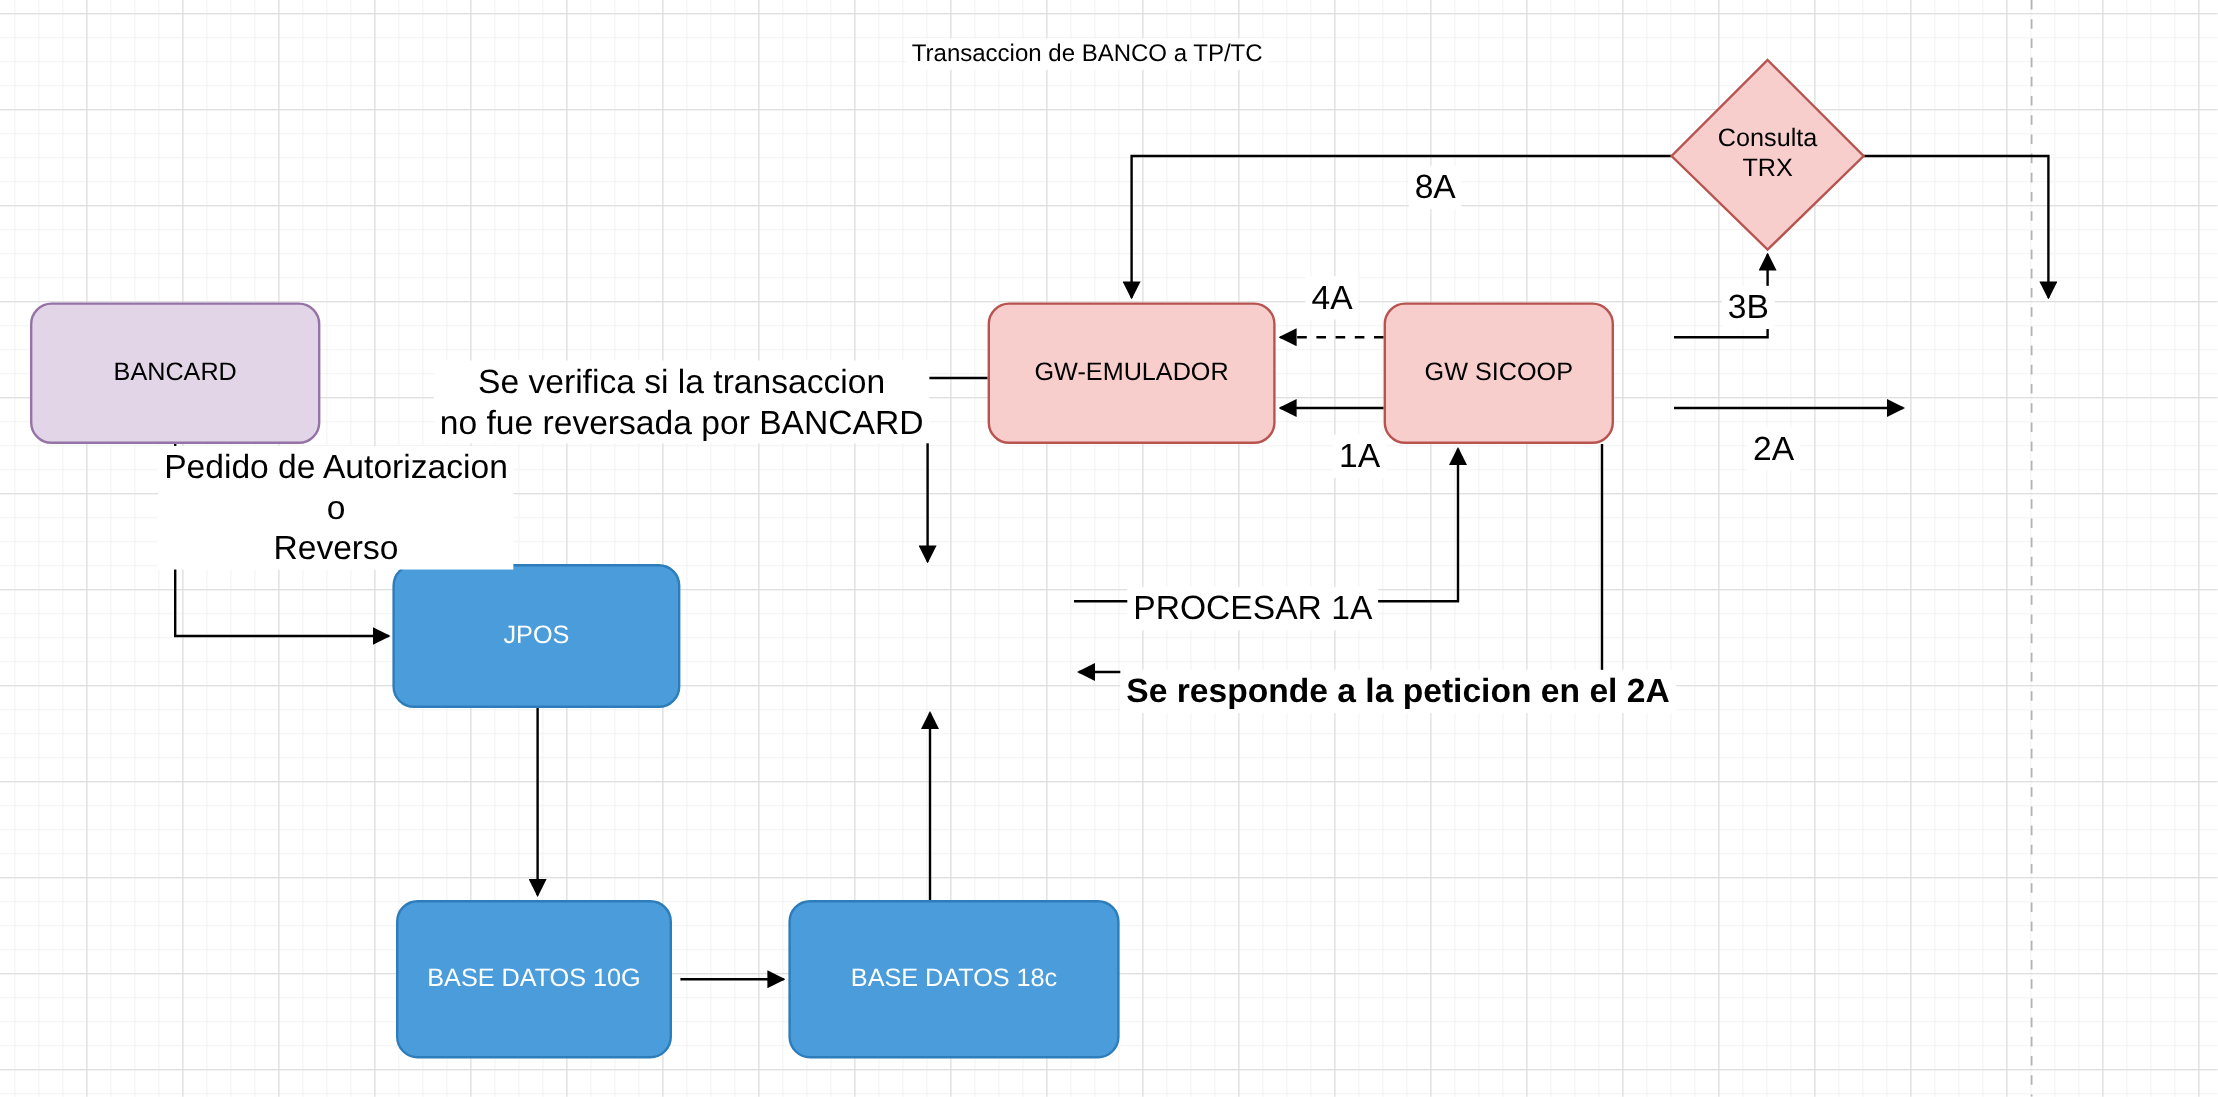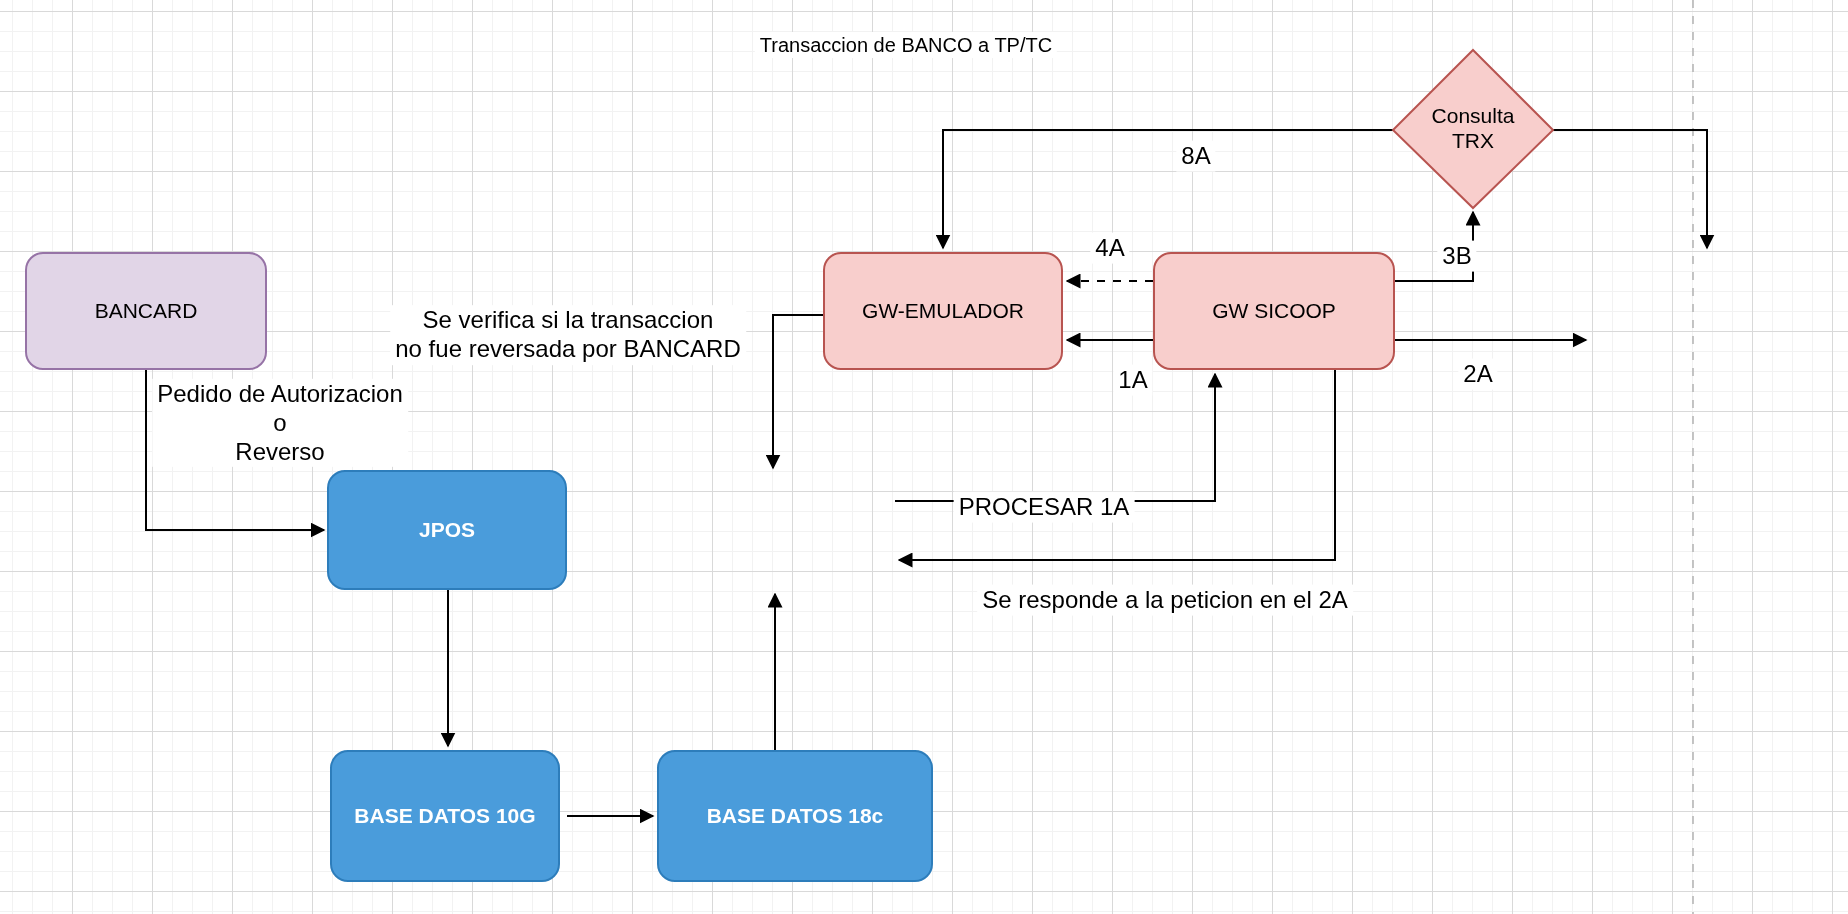--- a/index.html
+++ b/index.html
@@ -22,26 +22,26 @@
   svg.overlay{position:absolute;left:0;top:0;z-index:1;}
   .node{
     position:absolute;z-index:2;
     border-radius:18px;border:2px solid;
     display:flex;align-items:center;justify-content:center;
     text-align:center;font-size:21px;color:#000;
     box-sizing:border-box;line-height:1.2;
   }
   .node.pink{background:#f8cecc;border-color:#b85450;}
   .node.purple{background:#e1d5e7;border-color:#9673a6;}
-  .node.blue{background:#4a9cdb;border-color:#2d7dbb;color:#ffffff;font-weight:bold;}
+  .node.blue{background:#4a9cdb;border-color:#2d7dbb;color:#ffffff;}
   .node.orange{background:#ffe6cc;border-color:#d79b00;}
   .lbl{
     position:absolute;z-index:3;transform:translate(-50%,-50%);
     background:#ffffff;padding:1px 5px;white-space:pre-line;
-    font-size:24px;color:#000;text-align:center;line-height:1.2;
+    font-size:28px;color:#000;text-align:center;line-height:1.2;
   }
   .lbl.title{font-size:20px;}
   .diamond-label{
     position:absolute;z-index:3;transform:translate(-50%,-50%);
     background:transparent;padding:0;white-space:pre-line;
     font-size:21px;text-align:center;line-height:1.2;
   }
   .pre{white-space:pre-line;}
 </style>
 </head>
@@ -90,21 +90,21 @@
   <div class="lbl title" style="left:906px;top:45px;">Transaccion de BANCO a TP/TC</div>
 
   <div class="node purple" style="left:25px;top:252px;width:242px;height:118px;">
     <span class="pre">BANCARD</span>
   </div>
 
   <div class="node pink" style="left:823px;top:252px;width:240px;height:118px;">
     <span class="pre">GW-EMULADOR</span>
   </div>
 
-  <div class="node pink" style="left:1153px;top:252px;width:242px;height:118px;">
+  <div class="node pink" style="left:1153px;top:252px;width:192px;height:118px;">
     <span class="pre">GW SICOOP</span>
   </div>
 
 
   <div class="node blue" style="left:327px;top:470px;width:240px;height:120px;">
     <span class="pre">JPOS</span>
   </div>
 
 
   <div class="node blue" style="left:330px;top:750px;width:230px;height:132px;">
@@ -122,15 +122,15 @@
   <div class="lbl" style="left:1110px;top:248px;">4A</div>
   <div class="lbl" style="left:1133px;top:380px;">1A</div>
   <div class="lbl" style="left:1457px;top:256px;">3B</div>
   <div class="lbl" style="left:1478px;top:374px;">2A</div>
   <div class="lbl" style="left:1044px;top:463px;margin-top:44px;">PROCESAR 1A</div>
   <div class="lbl" style="left:280px;top:423px;">Pedido de Autorizacion
 o
 Reverso</div>
   <div class="lbl" style="left:568px;top:313px;margin-top:22px;">Se verifica si la transaccion
 no fue reversada por BANCARD</div>
-  <div class="lbl" style="left:1165px;top:600px;">Se responde a la peticion en el 2A</div>
+  <div class="lbl" style="left:1165px;top:576px;font-weight:bold;">Se responde a la peticion en el 2A</div>
 
 </div>
 
 </body></html>

